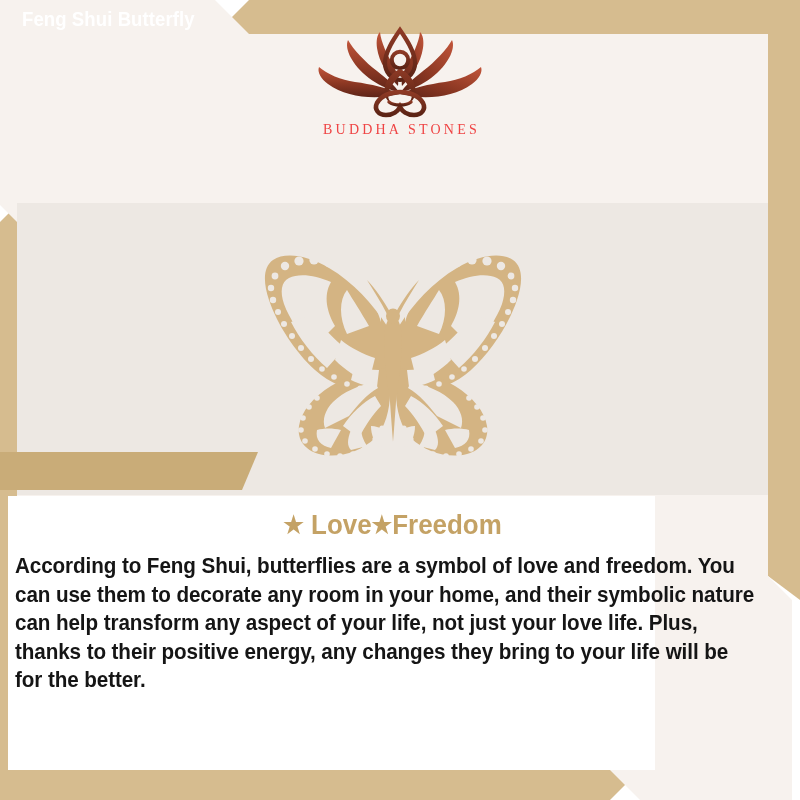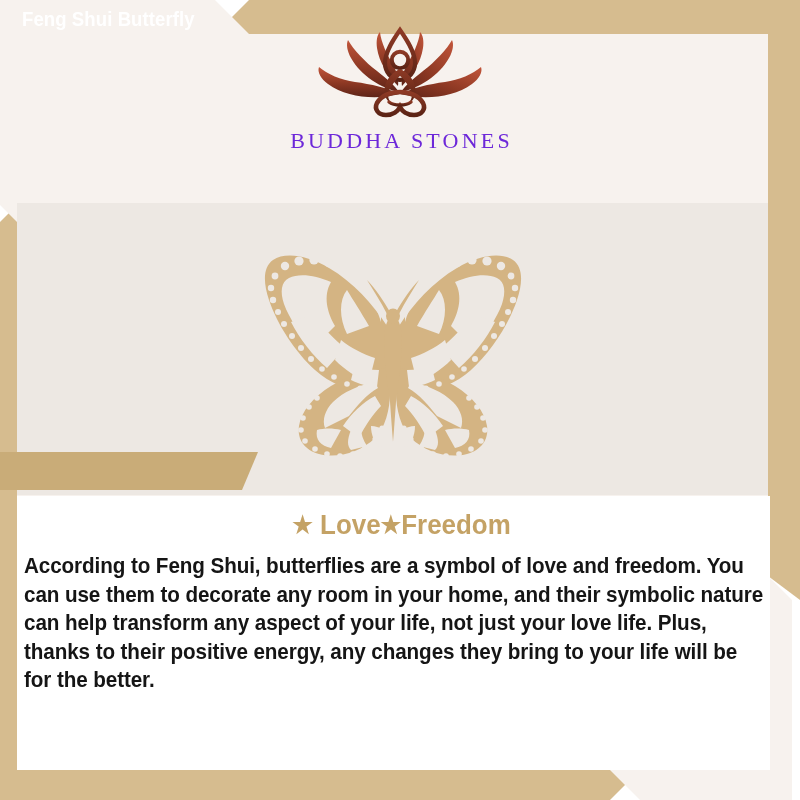--- a/index.html
+++ b/index.html
@@ -99,25 +99,25 @@
     transform: translateX(-50%);
     width: 240px;
     text-align: center;
   }
   .logo-mark {
     display: block;
     margin: 0 auto;
   }
   .brand-name {
     display: block;
-    margin-top: 8px;
+    margin-top: 2px;
     font-family: "Liberation Serif", serif;
-    font-size: 22px;
+    font-size: 14px;
     letter-spacing: 3.2px;
-    color: #6d28d9;
+    color: #ef4444;
     font-weight: 400;
     text-indent: 3px;
   }
 
   
   .title-banner {
     position: absolute;
     left: 165px;
     top: 142px;
     width: 470px;
@@ -178,23 +178,23 @@
     color: #FFFFFF;
     letter-spacing: 0.1px;
     transform: scaleX(0.95);
     transform-origin: left center;
     white-space: nowrap;
   }
 
   
   .text-panel {
     position: absolute;
-    left: 17px;
+    left: 8px;
     top: 496px;
-    width: 753px;
+    width: 647px;
     height: 274px;
     background: #FFFFFF;
   }
 
   .tagline {
     position: absolute;
     left: 0;
     top: 14px;
     width: 769px;
     text-align: center;

